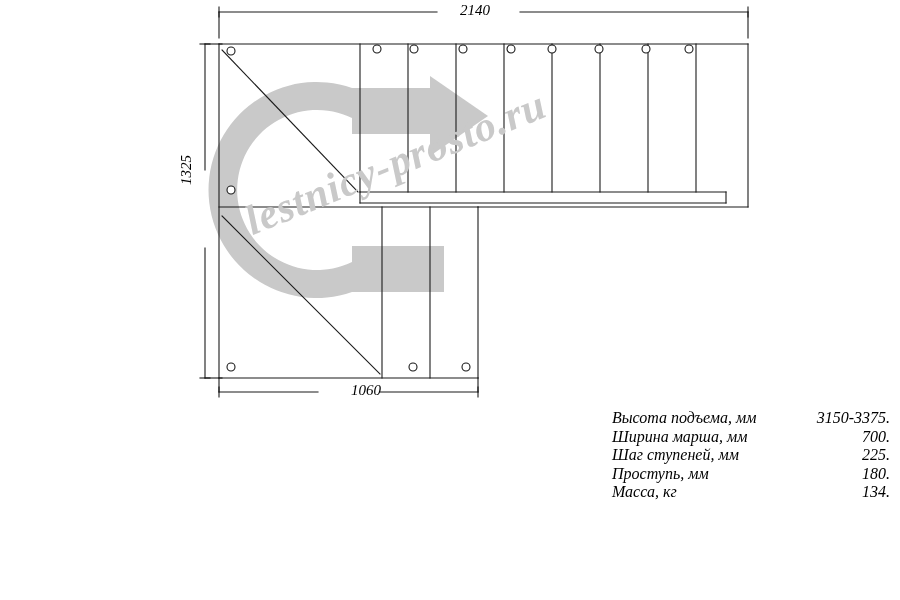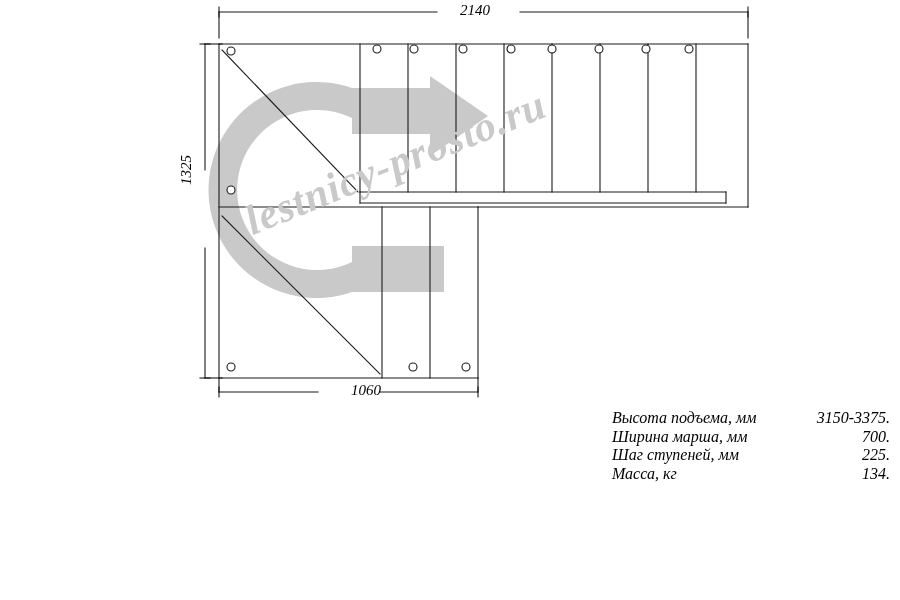--- a/index.html
+++ b/index.html
@@ -249,20 +249,24 @@
         </tr>
         <tr>
           <td class="k">Ширина марша, мм</td>
           <td class="v">700.</td>
         </tr>
         <tr>
           <td class="k">Шаг ступеней, мм</td>
           <td class="v">225.</td>
         </tr>
         <tr>
+          <td class="k">Проступь, мм</td>
+          <td class="v">180.</td>
+        </tr>
+        <tr>
           <td class="k">Масса, кг</td>
           <td class="v">134.</td>
         </tr>
       </tbody>
     </table>
   </div>
 
 </div>
 
 </body></html>

